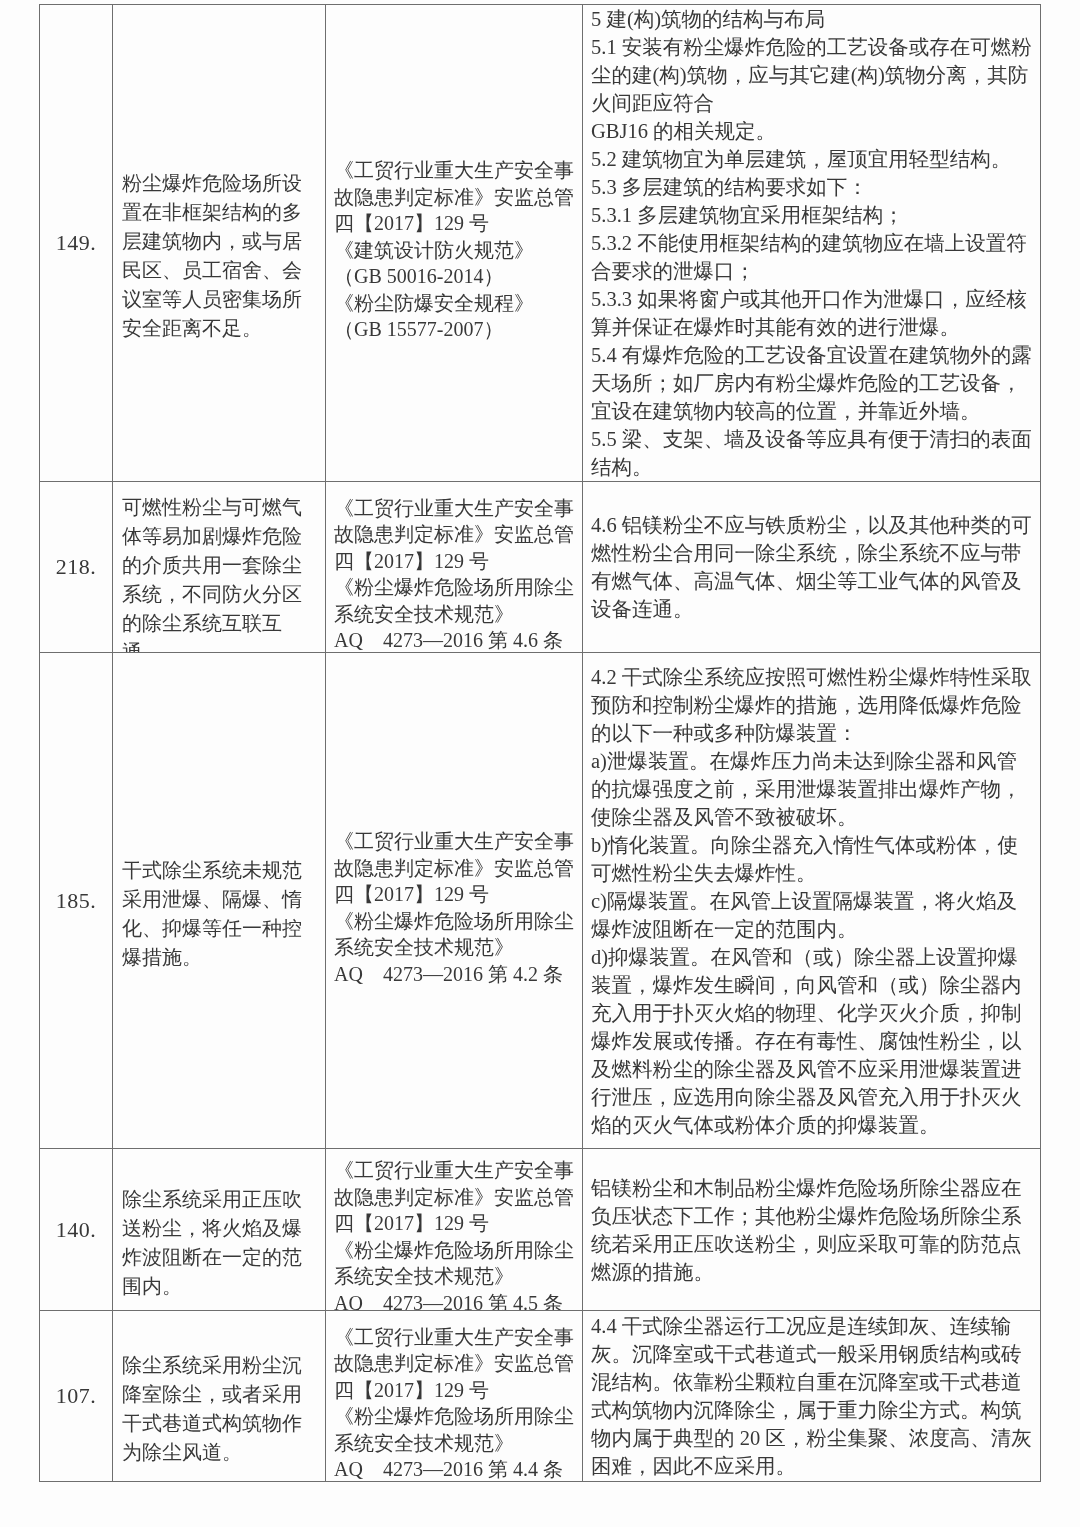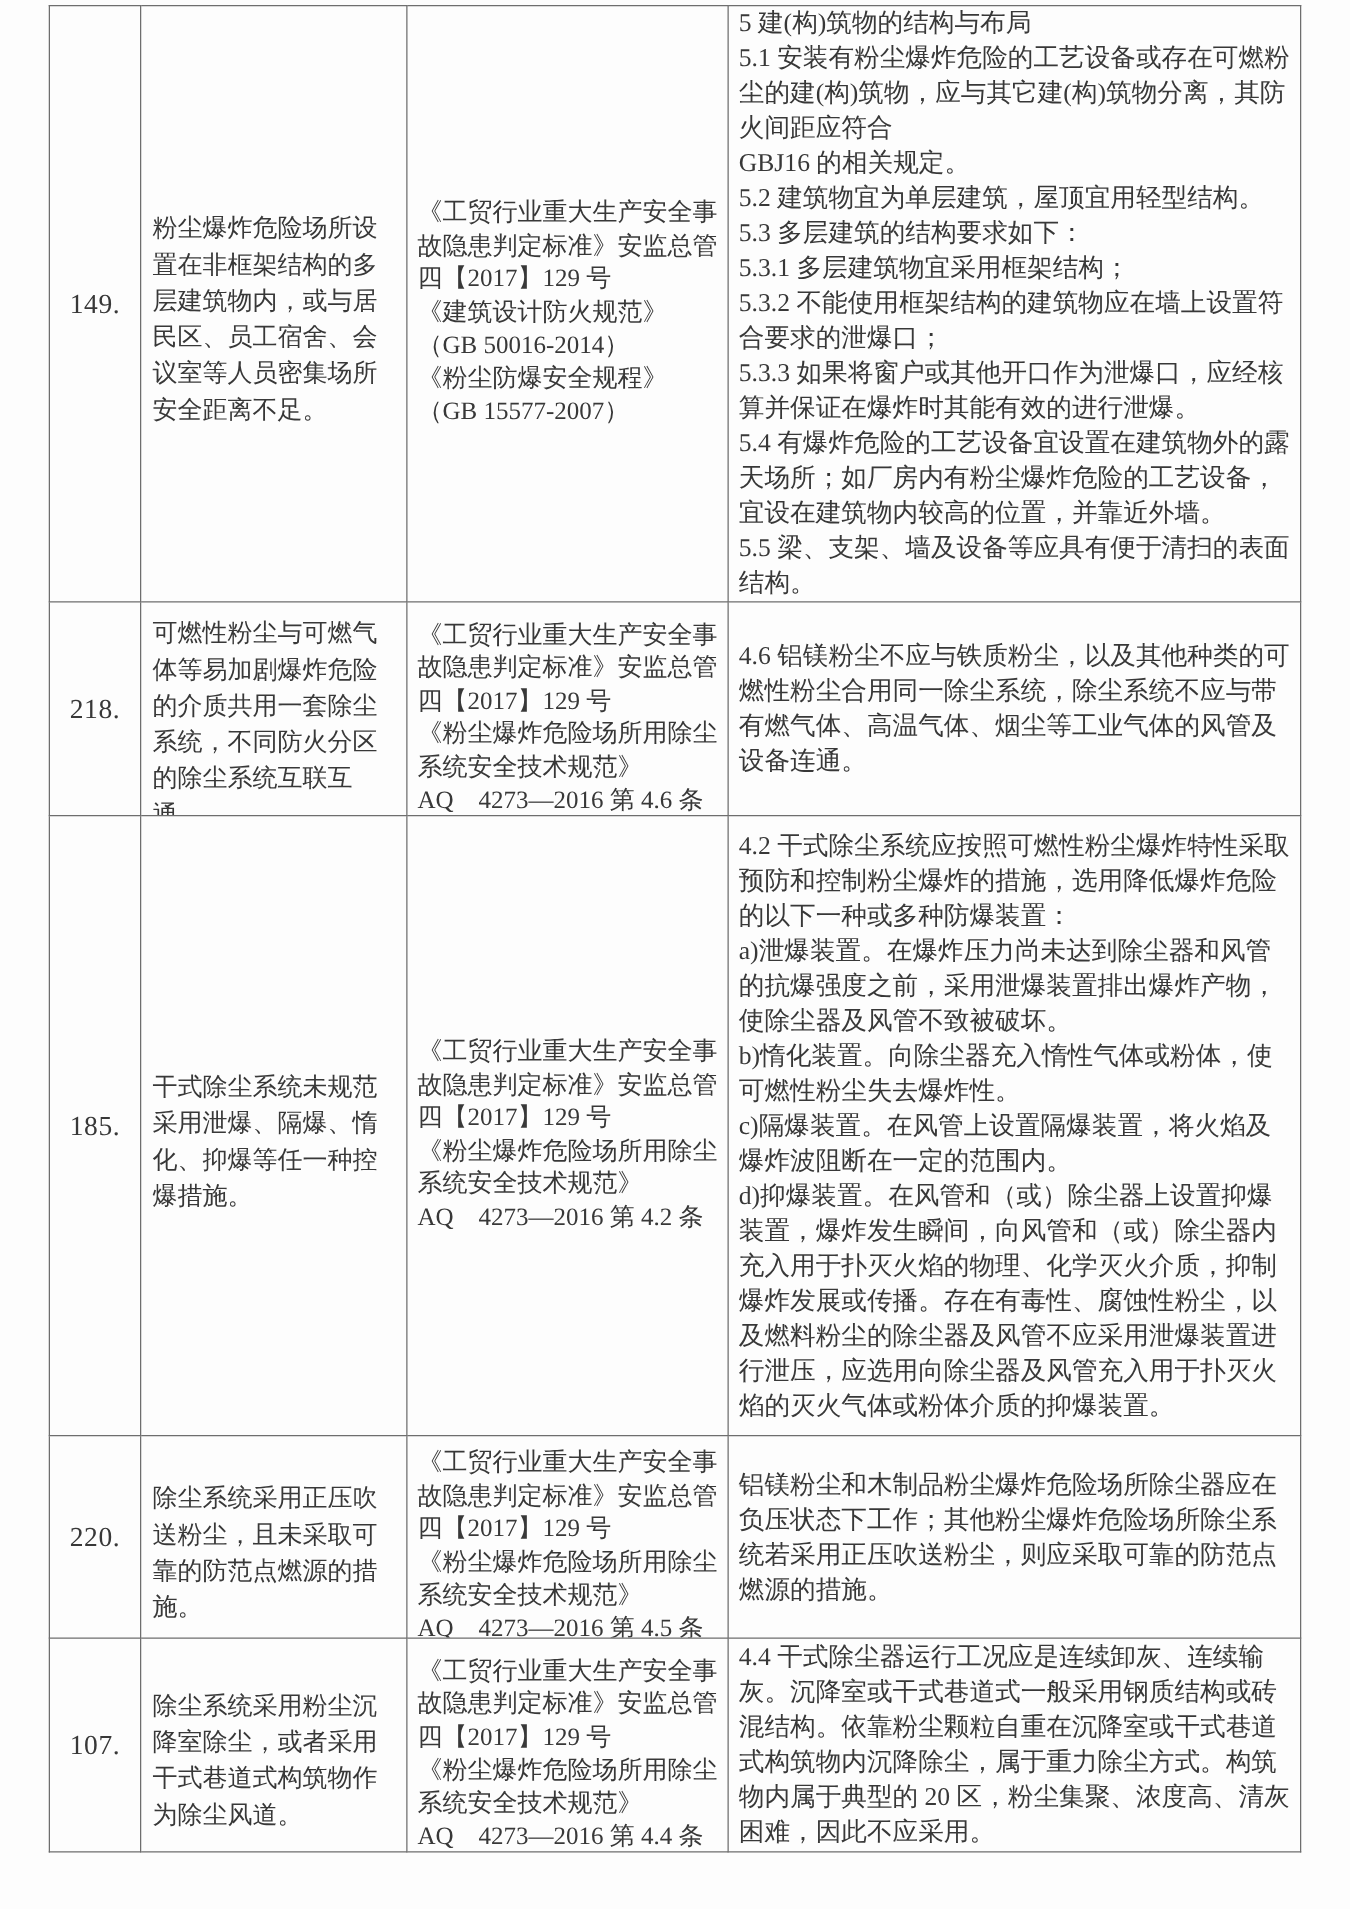--- a/index.html
+++ b/index.html
@@ -124,26 +124,26 @@
 b)惰化装置。向除尘器充入惰性气体或粉体，使可燃性粉尘失去爆炸性。
 c)隔爆装置。在风管上设置隔爆装置，将火焰及爆炸波阻断在一定的范围内。
 d)抑爆装置。在风管和（或）除尘器上设置抑爆装置，爆炸发生瞬间，向风管和（或）除尘器内充入用于扑灭火焰的物理、化学灭火介质，抑制爆炸发展或传播。存在有毒性、腐蚀性粉尘，以及燃料粉尘的除尘器及风管不应采用泄爆装置进行泄压，应选用向除尘器及风管充入用于扑灭火焰的灭火气体或粉体介质的抑爆装置。</div>
             </div>
           </td>
       </tr>
 
       <tr class="h161">
         <td class="num">
             <div class="box">
-              <span>220.</span>
+              <span>140.</span>
             </div>
           </td>
         <td class="hazard">
             <div class="box">
-              <div class="txt">除尘系统采用正压吹送粉尘，且未采取可靠的防范点燃源的措施。</div>
+              <div class="txt">除尘系统采用正压吹送粉尘，将火焰及爆炸波阻断在一定的范围内。</div>
             </div>
           </td>
         <td class="std">
             <div class="box">
               <div class="txt">《工贸行业重大生产安全事故隐患判定标准》安监总管四【2017】129 号
 《粉尘爆炸危险场所用除尘系统安全技术规范》
 AQ　4273—2016 第 4.5 条</div>
             </div>
           </td>
         <td class="req">

